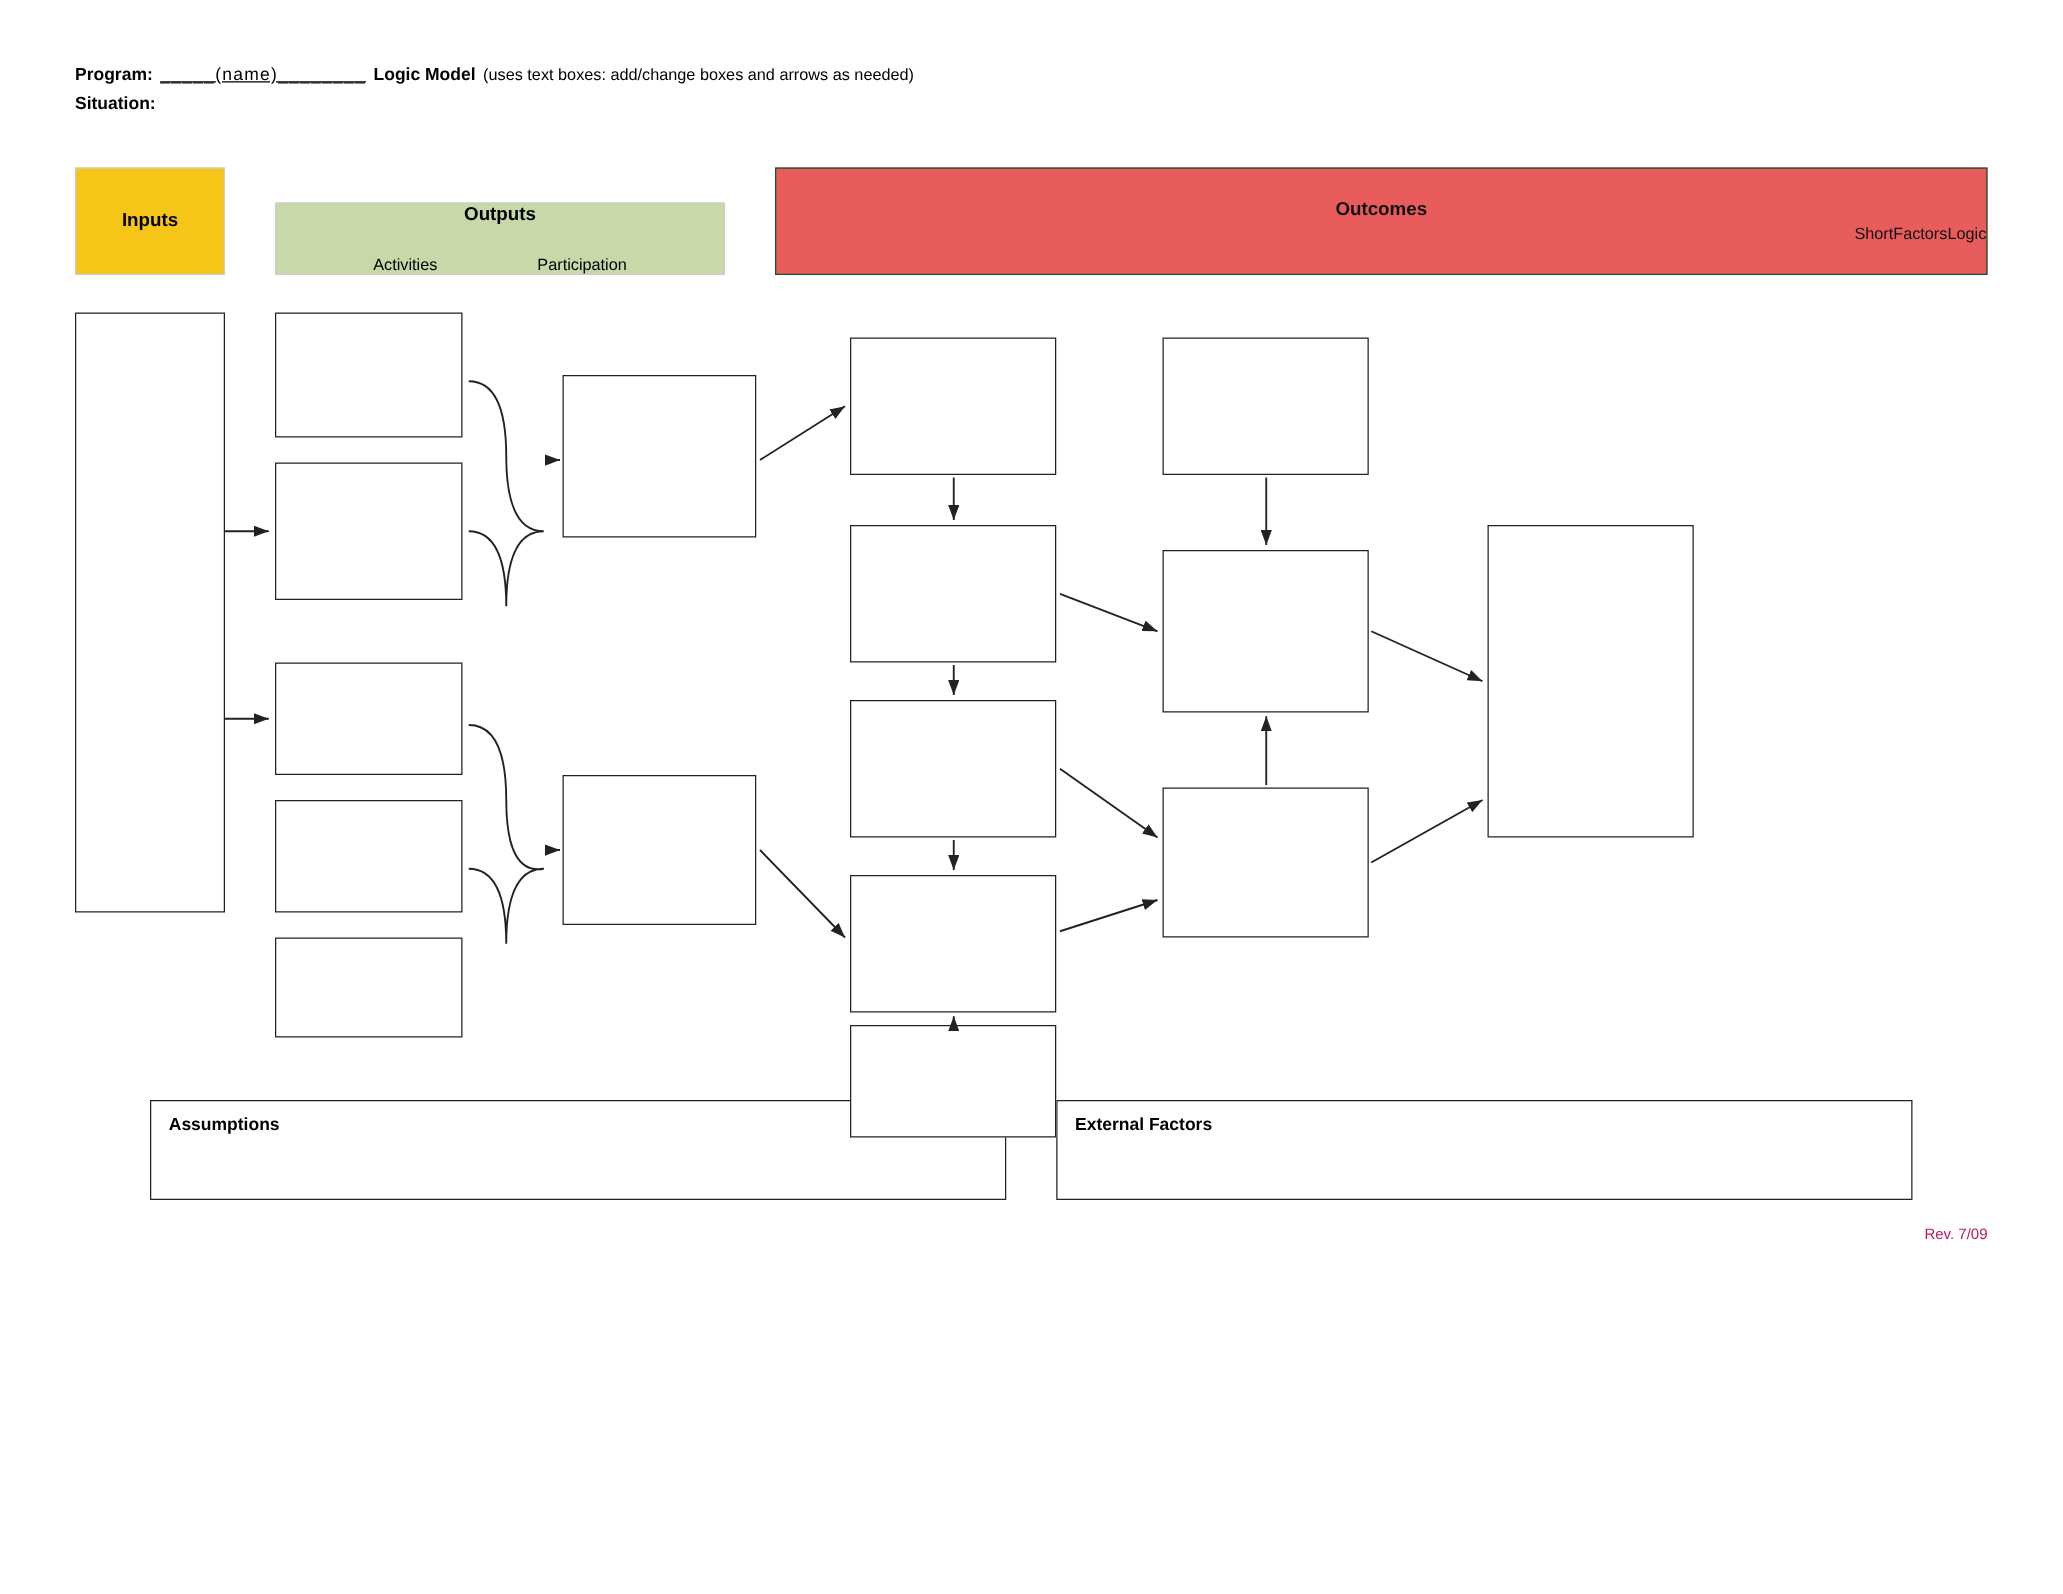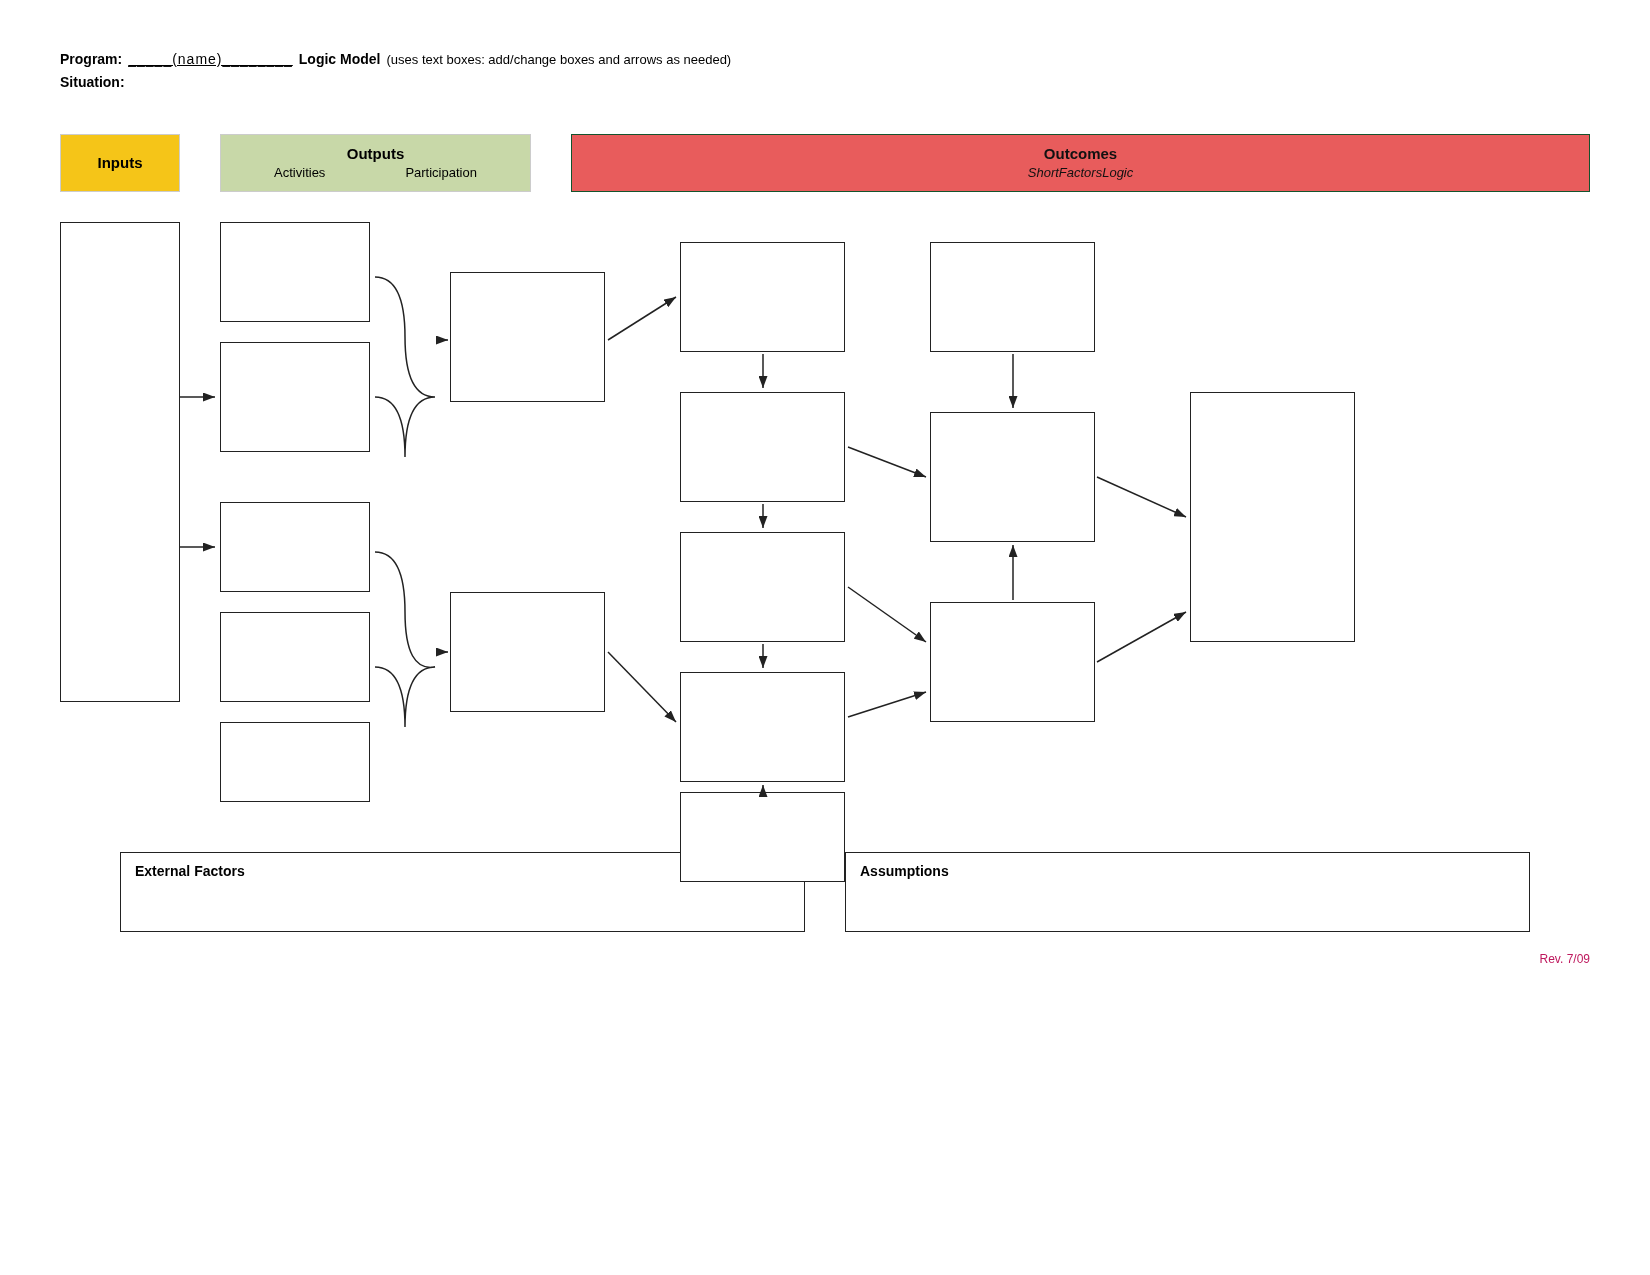--- a/index.html
+++ b/index.html
@@ -75,24 +75,25 @@
       width: 40px;
       flex-shrink: 0;
     }
 
     .header-outputs {
       background: #c8d8a8;
       border: 1px solid #ccc;
       display: flex;
       flex-direction: column;
       align-items: center;
-      justify-content: center;
-      width: 311px;
+      justify-content: space-between;
+      width: 360px;
       min-height: 58px;
       flex-shrink: 0;
+      margin-top: 28px;
     }
     .header-outputs .main-label {
       font-weight: bold;
       font-size: 15px;
     }
     .header-outputs .sub-labels {
       display: flex;
       gap: 80px;
       font-size: 13px;
       margin-top: 3px;
@@ -114,22 +115,21 @@
       min-height: 58px;
     }
     .header-outcomes .main-label {
       font-weight: bold;
       font-size: 15px;
       color: #111;
     }
     .header-outcomes .sub-labels {
       display: flex;
       width: 100%;
-      justify-content: center;
-      font-style: italic;
+      justify-content: flex-end;
       font-size: 13px;
       margin-top: 3px;
       color: #111;
     }
 
     
     .flow-area {
       position: relative;
       height: 620px;
     }
@@ -288,24 +288,24 @@
 
       <line x1="1037" y1="265" x2="1126" y2="305" stroke="#222" stroke-width="1.5" marker-end="url(#arrowhead)"></line>
 
       <line x1="1037" y1="450" x2="1126" y2="400" stroke="#222" stroke-width="1.5" marker-end="url(#arrowhead)"></line>
     </svg>
 
   </div>
 
   <div class="bottom-section">
     <div class="bottom-box">
+      <div class="box-title">Assumptions</div>
+    </div>
+    <div class="bottom-box">
       <div class="box-title">External Factors</div>
-    </div>
-    <div class="bottom-box">
-      <div class="box-title">Assumptions</div>
     </div>
   </div>
 
 </div>
 
 <div class="rev-note">
   <span>Rev. 7/09</span>
 </div>
 
 </body></html>

